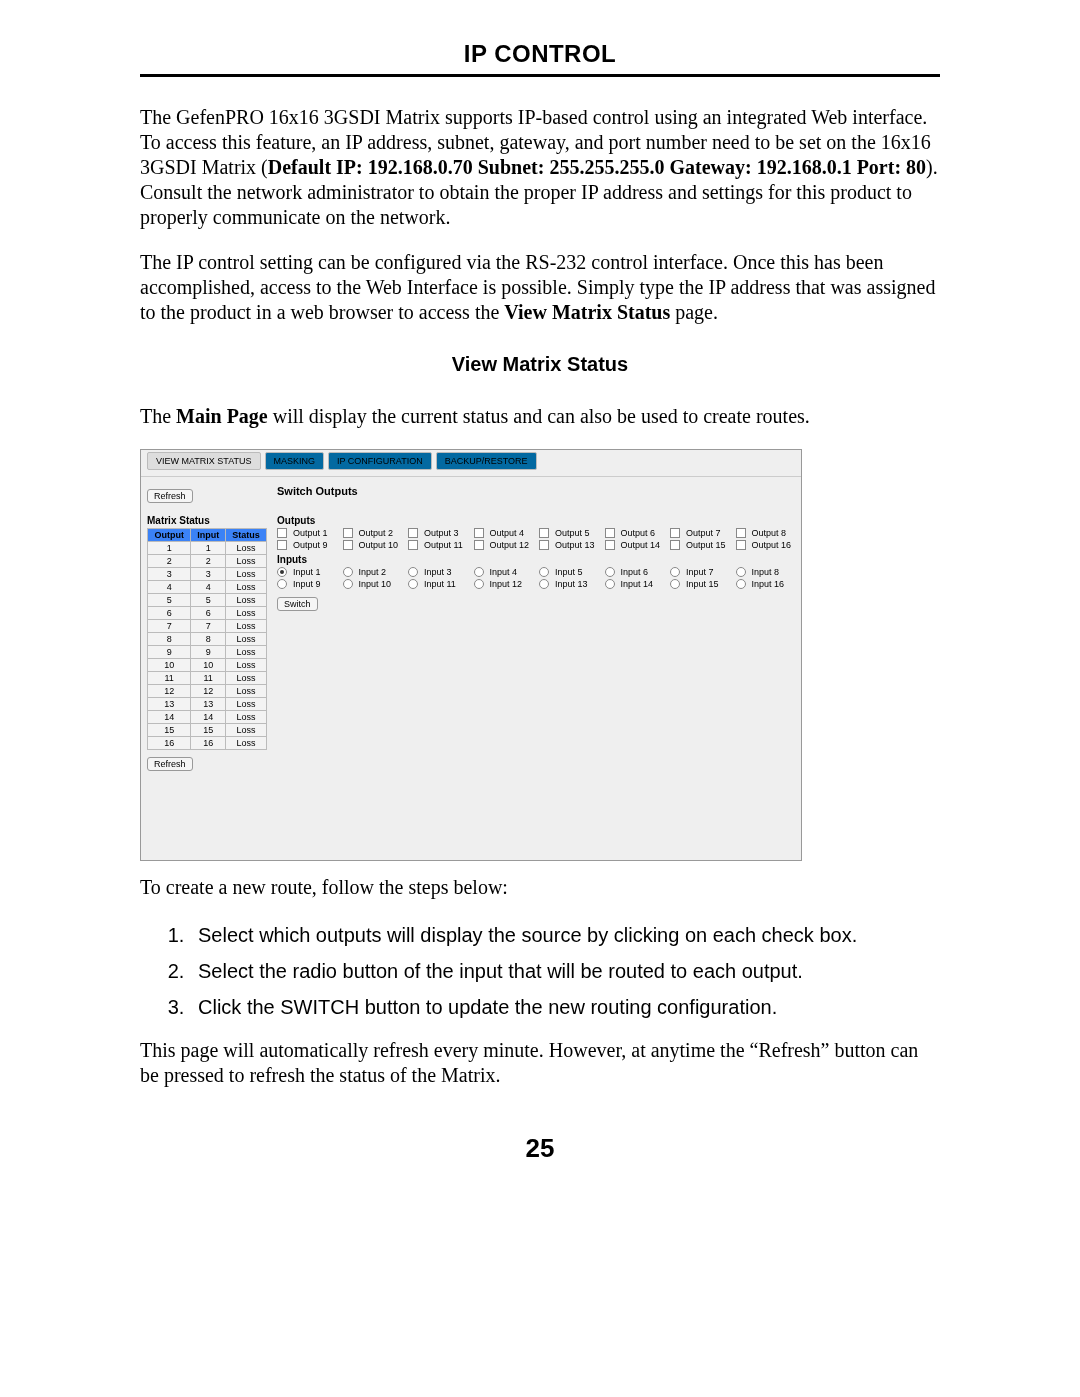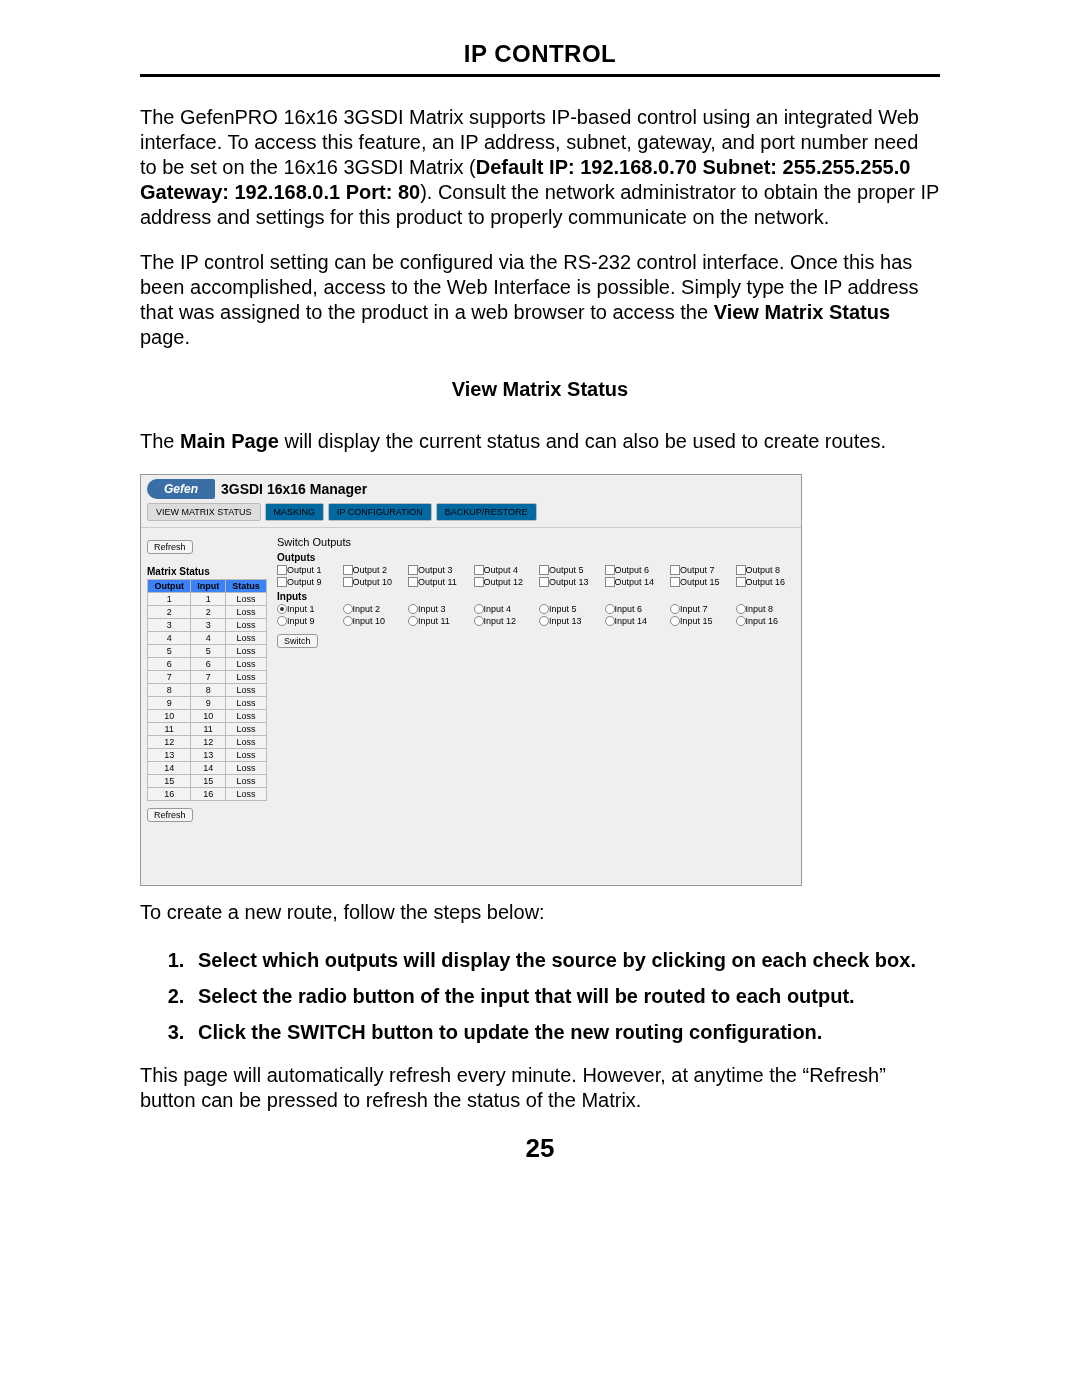--- a/index.html
+++ b/index.html
@@ -25,20 +25,21 @@
   }
   .hr {
     border: none;
     border-top: 3px solid #000;
     margin: 0 0 28px 0;
   }
   p.body {
     font-size: 20px;
     line-height: 1.25;
     margin: 0 0 20px 0;
+    font-family: Liberation Serif, serif;
   }
   .bold { font-weight: bold; }
   h2.subhead {
     text-align: center;
     font-size: 20px;
     font-weight: bold;
     margin: 28px 0 28px 0;
   }
   .screenshot {
     border: 1px solid #999;
@@ -116,39 +117,39 @@
     padding: 1px 3px;
     text-align: center;
     background: #f3f3f3;
   }
   table.status th {
     background: #3b82f6;
     font-weight: bold;
   }
   .section-title {
     font-size: 11px;
-    font-weight: normal;
-    margin-bottom: 4px;
+    font-weight: bold;
+    margin-bottom: 18px;
   }
   .sub-title {
     font-size: 10px;
     font-weight: bold;
     margin: 2px 0 2px 0;
   }
   .grid8 {
     display: grid;
     grid-template-columns: repeat(8, 1fr);
     gap: 2px 6px;
     font-size: 9px;
     margin-bottom: 4px;
   }
   .cell {
     display: flex;
     align-items: center;
-    gap: 0;
+    gap: 6px;
     white-space: nowrap;
   }
   .cb {
     width: 8px; height: 8px;
     border: 1px solid #888;
     background: #fff;
     flex-shrink: 0;
   }
   .rb {
     width: 8px; height: 8px;
@@ -164,21 +165,20 @@
     width: 4px; height: 4px;
     background: #333;
     border-radius: 50%;
     top: 2px; left: 2px;
   }
   ol.steps {
     font-size: 20px;
     line-height: 1.5;
     margin: 0 0 16px 0;
     padding-left: 50px;
-    font-weight: bold;
   }
   ol.steps li { margin-bottom: 6px; padding-left: 8px; }
   .pagenum {
     position: absolute;
     bottom: 28px;
     left: 0; right: 0;
     text-align: center;
     font-size: 26px;
     font-weight: bold;
   }
@@ -198,24 +198,20 @@
     <span>The IP control setting can be configured via the RS-232 control interface. Once this has been accomplished, access to the Web Interface is possible. Simply type the IP address that was assigned to the product in a web browser to access the </span><span class="bold">View Matrix Status</span><span> page.</span>
   </p>
 
   <h2 class="subhead">View Matrix Status</h2>
 
   <p class="body">
     <span>The </span><span class="bold">Main Page</span><span> will display the current status and can also be used to create routes.</span>
   </p>
 
   <div class="screenshot">
-    <div class="ss-header">
-      <div class="logo">Gefen</div>
-      <div class="ss-title">3GSDI 16x16 Manager</div>
-    </div>
     <div class="tabs">
       <div class="tab active">VIEW MATRIX STATUS</div>
       <div class="tab">MASKING</div>
       <div class="tab">IP CONFIGURATION</div>
       <div class="tab">BACKUP/RESTORE</div>
     </div>
     <div class="ss-body">
       <div class="left-col">
         <span class="btn">Refresh</span>
         <div class="panel-title">Matrix Status</div>

